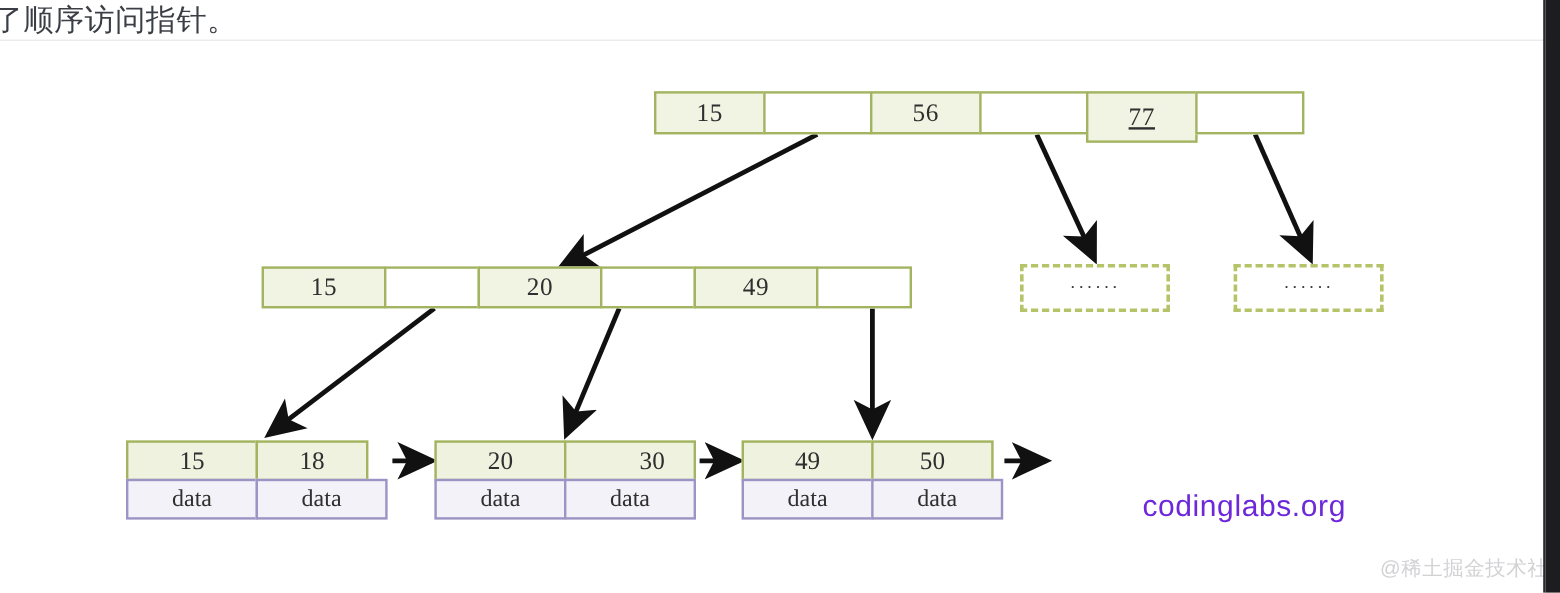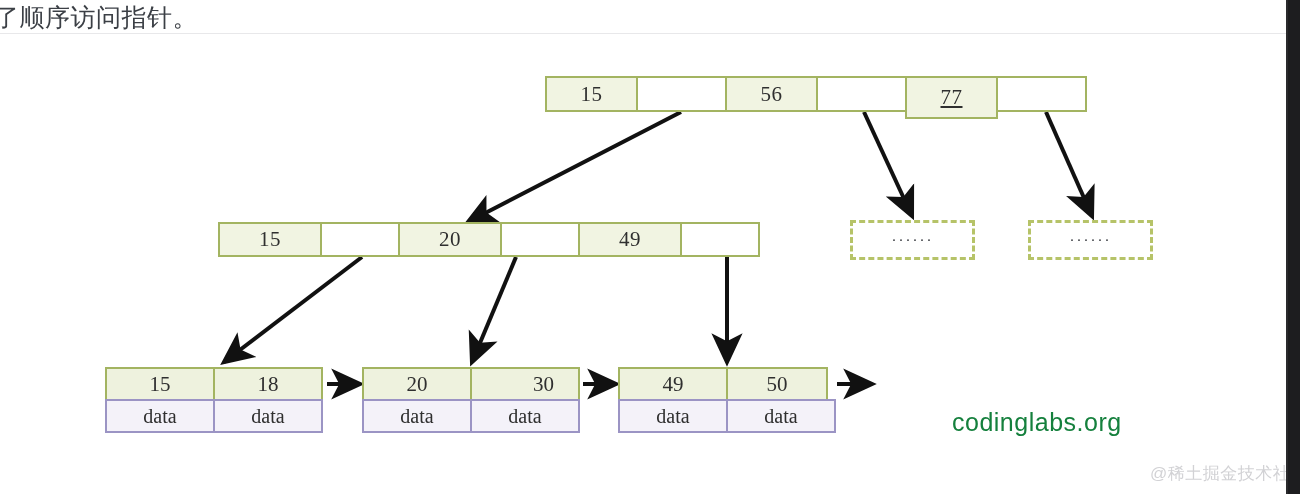--- a/index.html
+++ b/index.html
@@ -90,21 +90,21 @@
     display:flex;align-items:center;justify-content:center;
     color:#33363b;
     font-size:15px;
     letter-spacing:2px;
     font-family:"Liberation Serif", serif;
   }
 
   
   #wm-site{
     position:absolute;left:952px;top:408px;
-    font-size:25px;color:#15803d;
+    font-size:25px;color:#6d28d9;
     letter-spacing:0.5px;
     font-family:"Liberation Sans", sans-serif;
   }
   #wm-brand{
     position:absolute;left:1150px;top:462px;
     font-size:17px;color:#d2d2d5;
     letter-spacing:0.5px;
     white-space:nowrap;
   }
 </style>
@@ -157,21 +157,21 @@
     <div class="cell key" style="width:104px;height:35px;">49</div>
     <div class="cell ptr" style="width:80px;height:35px;"></div>
   </div>
 
   <div class="ellipsis-box" style="left:850px;top:220px;width:125px;height:40px;">······</div>
   <div class="ellipsis-box" style="left:1028px;top:220px;width:125px;height:40px;">······</div>
 
   <div class="leaf" style="left:105px;top:367px;">
     <div class="krow">
       <div class="kcell" style="width:110px;height:34px;">15</div>
-      <div class="kcell" style="width:110px;height:34px;">18</div>
+      <div class="kcell" style="width:94px;height:34px;">18</div>
     </div>
     <div class="drow">
       <div class="dcell" style="width:110px;height:34px;">data</div>
       <div class="dcell" style="width:110px;height:34px;">data</div>
     </div>
   </div>
 
   <div class="leaf" style="left:362px;top:367px;">
     <div class="krow">
       <div class="kcell" style="width:110px;height:34px;">20</div>

